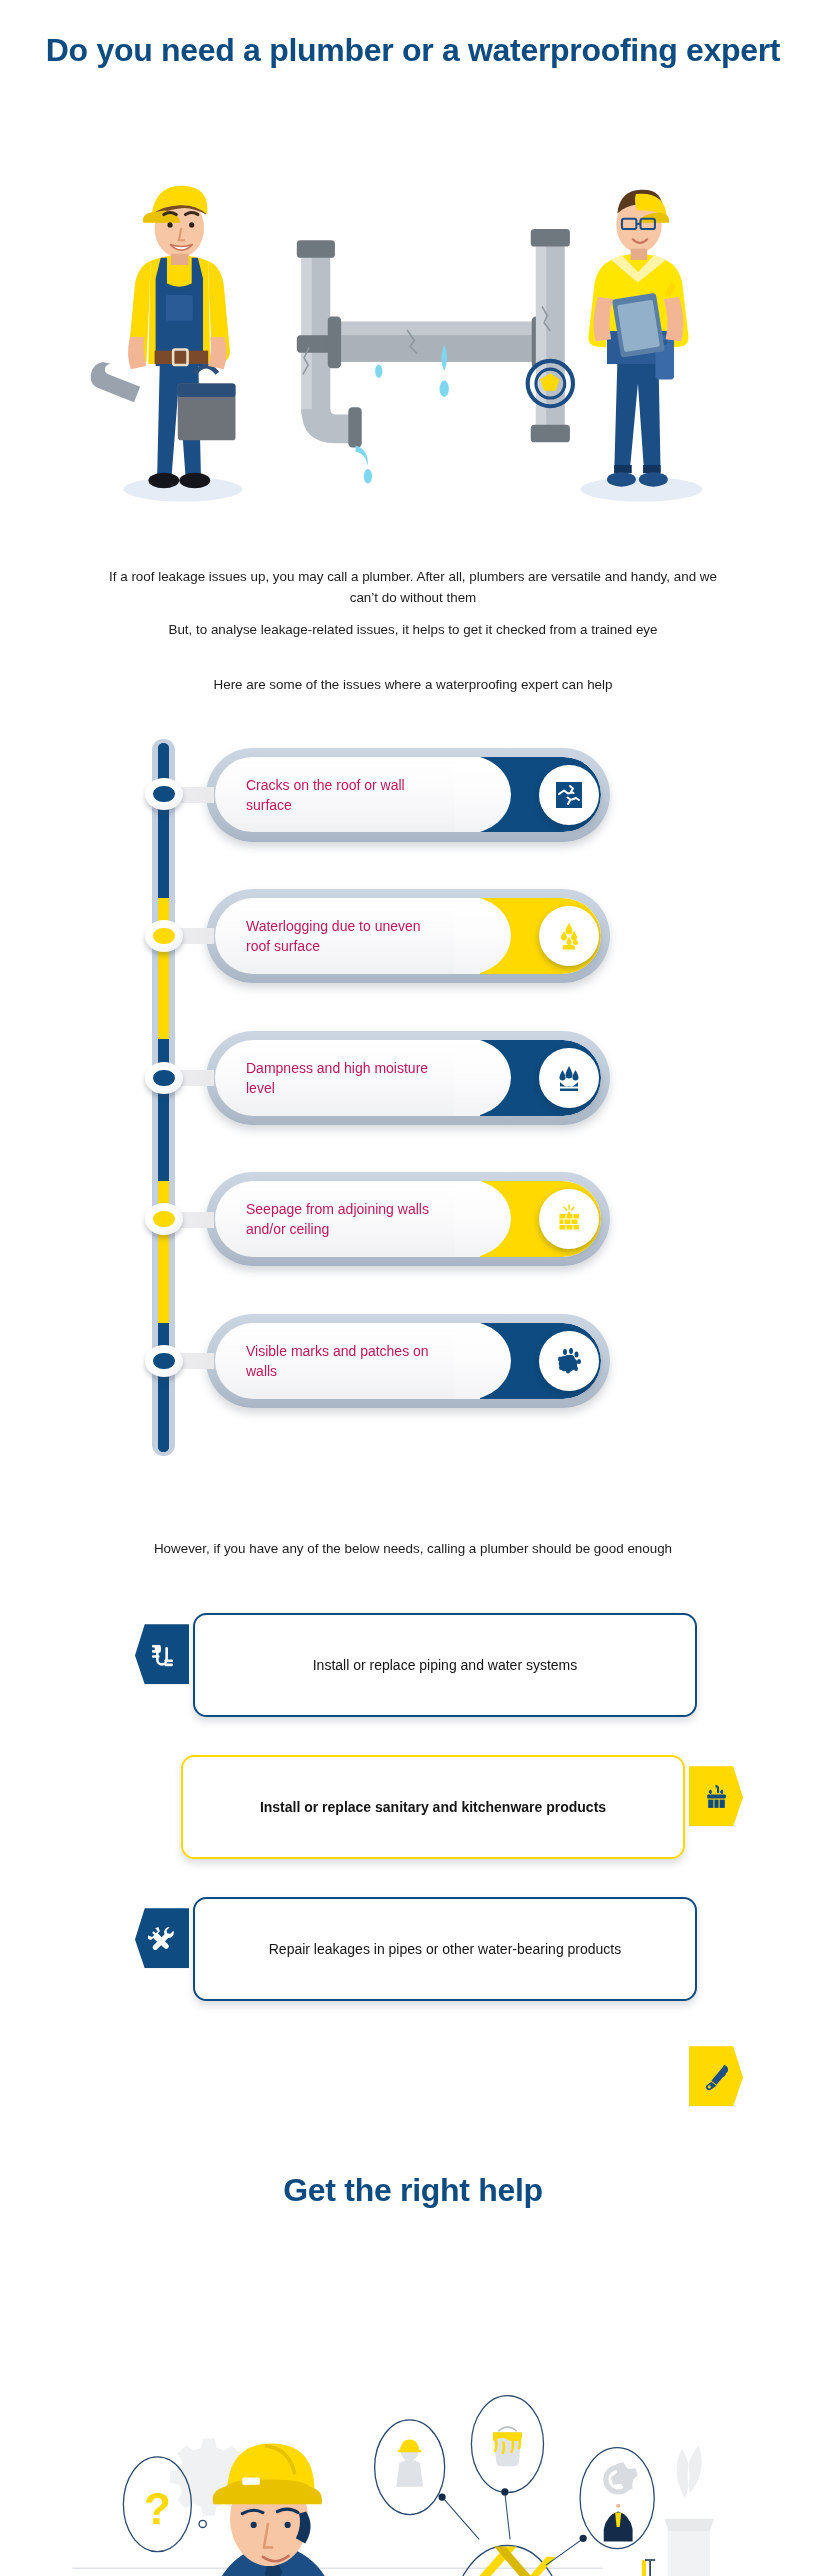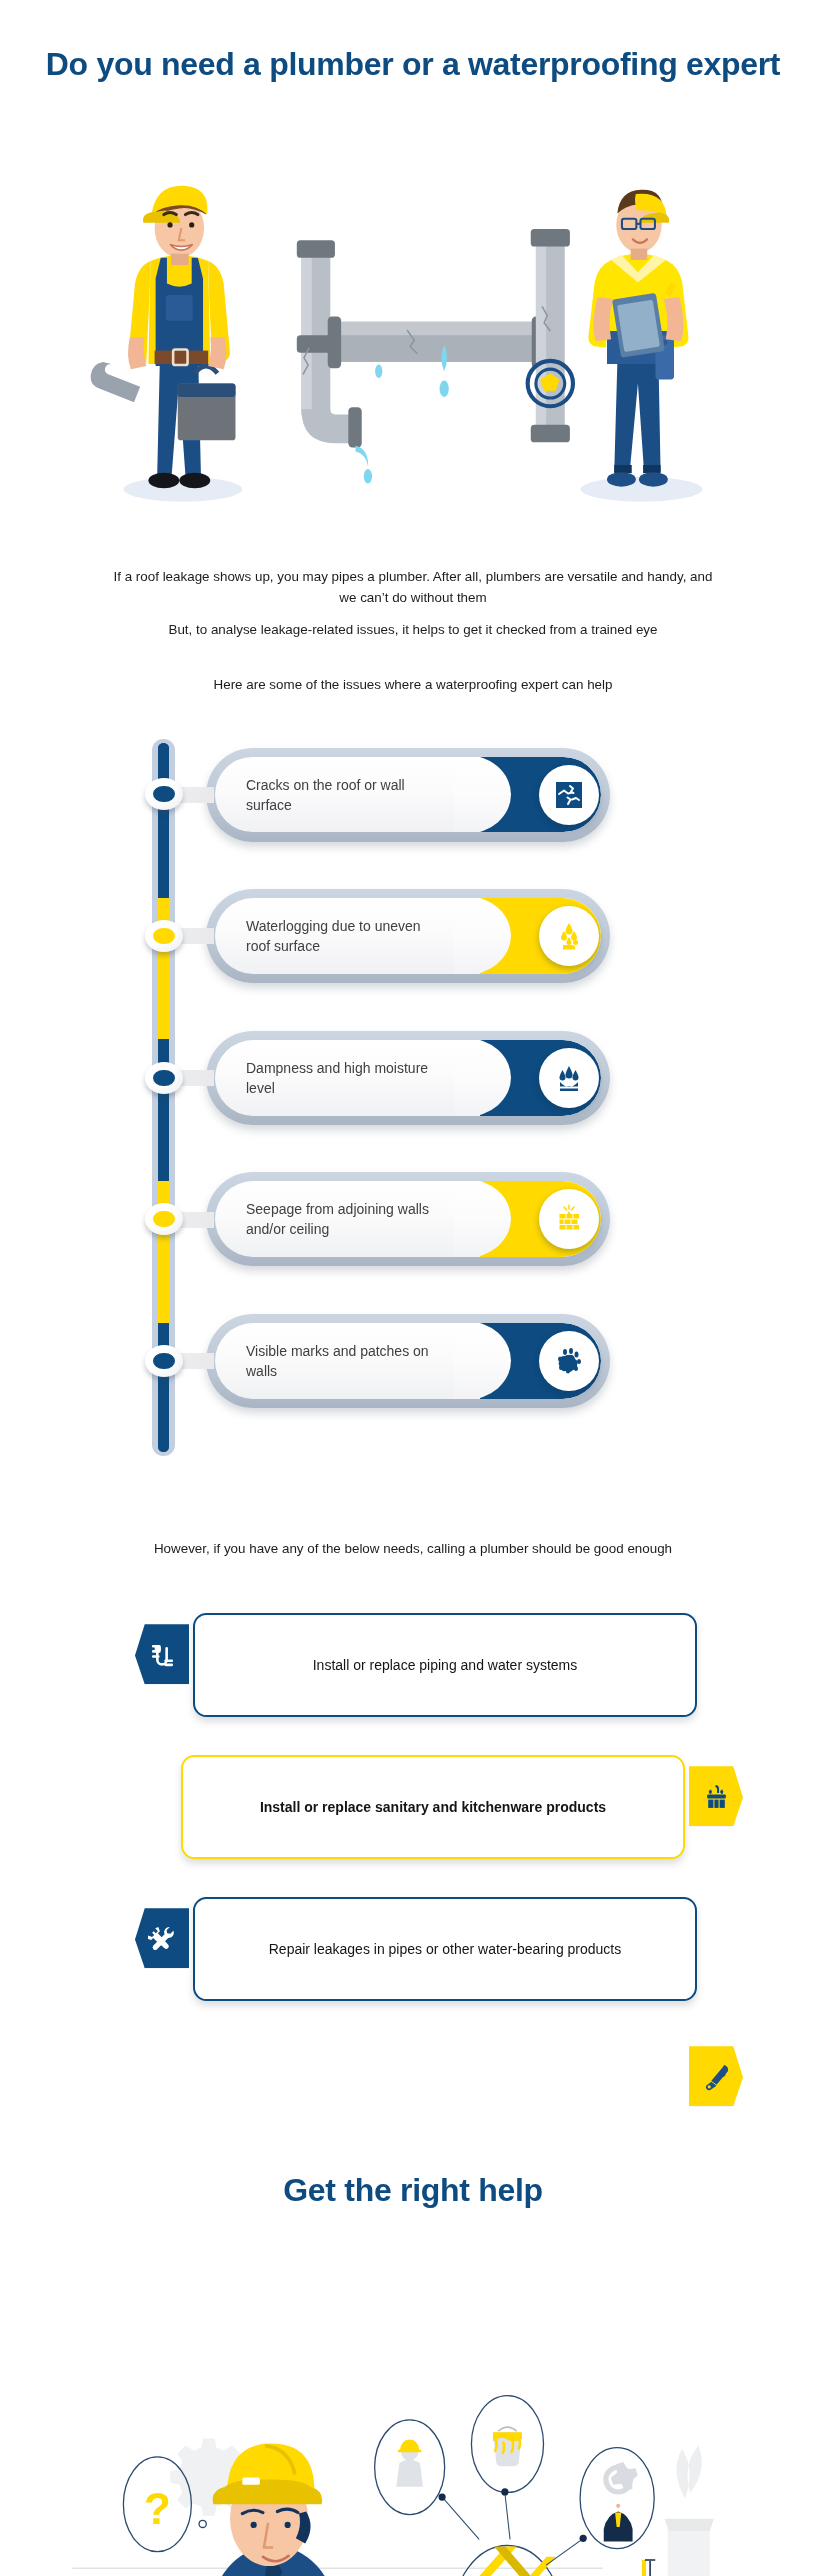--- a/index.html
+++ b/index.html
@@ -16,21 +16,21 @@
   
   .heading {
     position: absolute;
     left: 0; right: 0;
     text-align: center;
     color: #0D4B80;
     font-weight: bold;
     letter-spacing: -0.3px;
     line-height: 1.12;
   }
-  #main-title { top: 47px; font-size: 32px; }
+  #main-title { top: 33px; font-size: 32px; }
   #help-title { top: 2173px; font-size: 32px; }
 
   
   .para {
     position: absolute;
     left: 50%;
     transform: translateX(-50%);
     width: 608px;
     text-align: center;
     font-size: 13.4px;
@@ -134,21 +134,21 @@
     border-bottom-right-radius: 46px 40px;
   }
   .issue-label {
     position: absolute;
     left: 40px;
     top: 50%;
     transform: translateY(-50%);
     width: 191px;
     font-size: 14px;
     line-height: 1.45;
-    color: #404040;
+    color: #be185d;
   }
   .issue-badge {
     position: absolute;
     right: 11.3px;
     top: 50%;
     transform: translateY(-50%);
     width: 60px;
     height: 60px;
     border-radius: 50%;
     background: #ffffff;
@@ -327,21 +327,21 @@
       <rect x="1207" y="100" width="28" height="20" rx="4" fill="none" stroke="#1c4e86" stroke-width="4"></rect>
       <rect x="1243" y="100" width="28" height="20" rx="4" fill="none" stroke="#1c4e86" stroke-width="4"></rect>
       <line x1="1235" y1="110" x2="1243" y2="110" stroke="#1c4e86" stroke-width="4"></line>
 
       <path d="M1228 140 q14 14 28 0" stroke="#c9745a" stroke-width="4" fill="none" stroke-linecap="round"></path>
       <rect x="1224" y="158" width="32" height="22" fill="#e6ab89"></rect>
     </g>
   </svg>
 </div>
 
-<p class="para" style="top:567px;">If a roof leakage shows up, you may pipes a plumber. After all, plumbers are versatile and handy, and we can’t do without them</p>
+<p class="para" style="top:567px;">If a roof leakage issues up, you may call a plumber. After all, plumbers are versatile and handy, and we can’t do without them</p>
 <p class="para" style="top:620px;">But, to analyse leakage-related issues, it helps to get it checked from a trained eye</p>
 <p class="para" style="top:675px;">Here are some of the issues where a waterproofing expert can help</p>
 
 <section id="timeline">
   <div class="rail-outer"></div>
   <div class="rail-inner">
     <div class="rail-seg" style="top:0;   height:155px; background:#0D4B80;"></div>
     <div class="rail-seg" style="top:155px;height:142px; background:#FFD900;"></div>
     <div class="rail-seg" style="top:296px;height:142px; background:#0D4B80;"></div>
     <div class="rail-seg" style="top:438px;height:142px; background:#FFD900;"></div>

